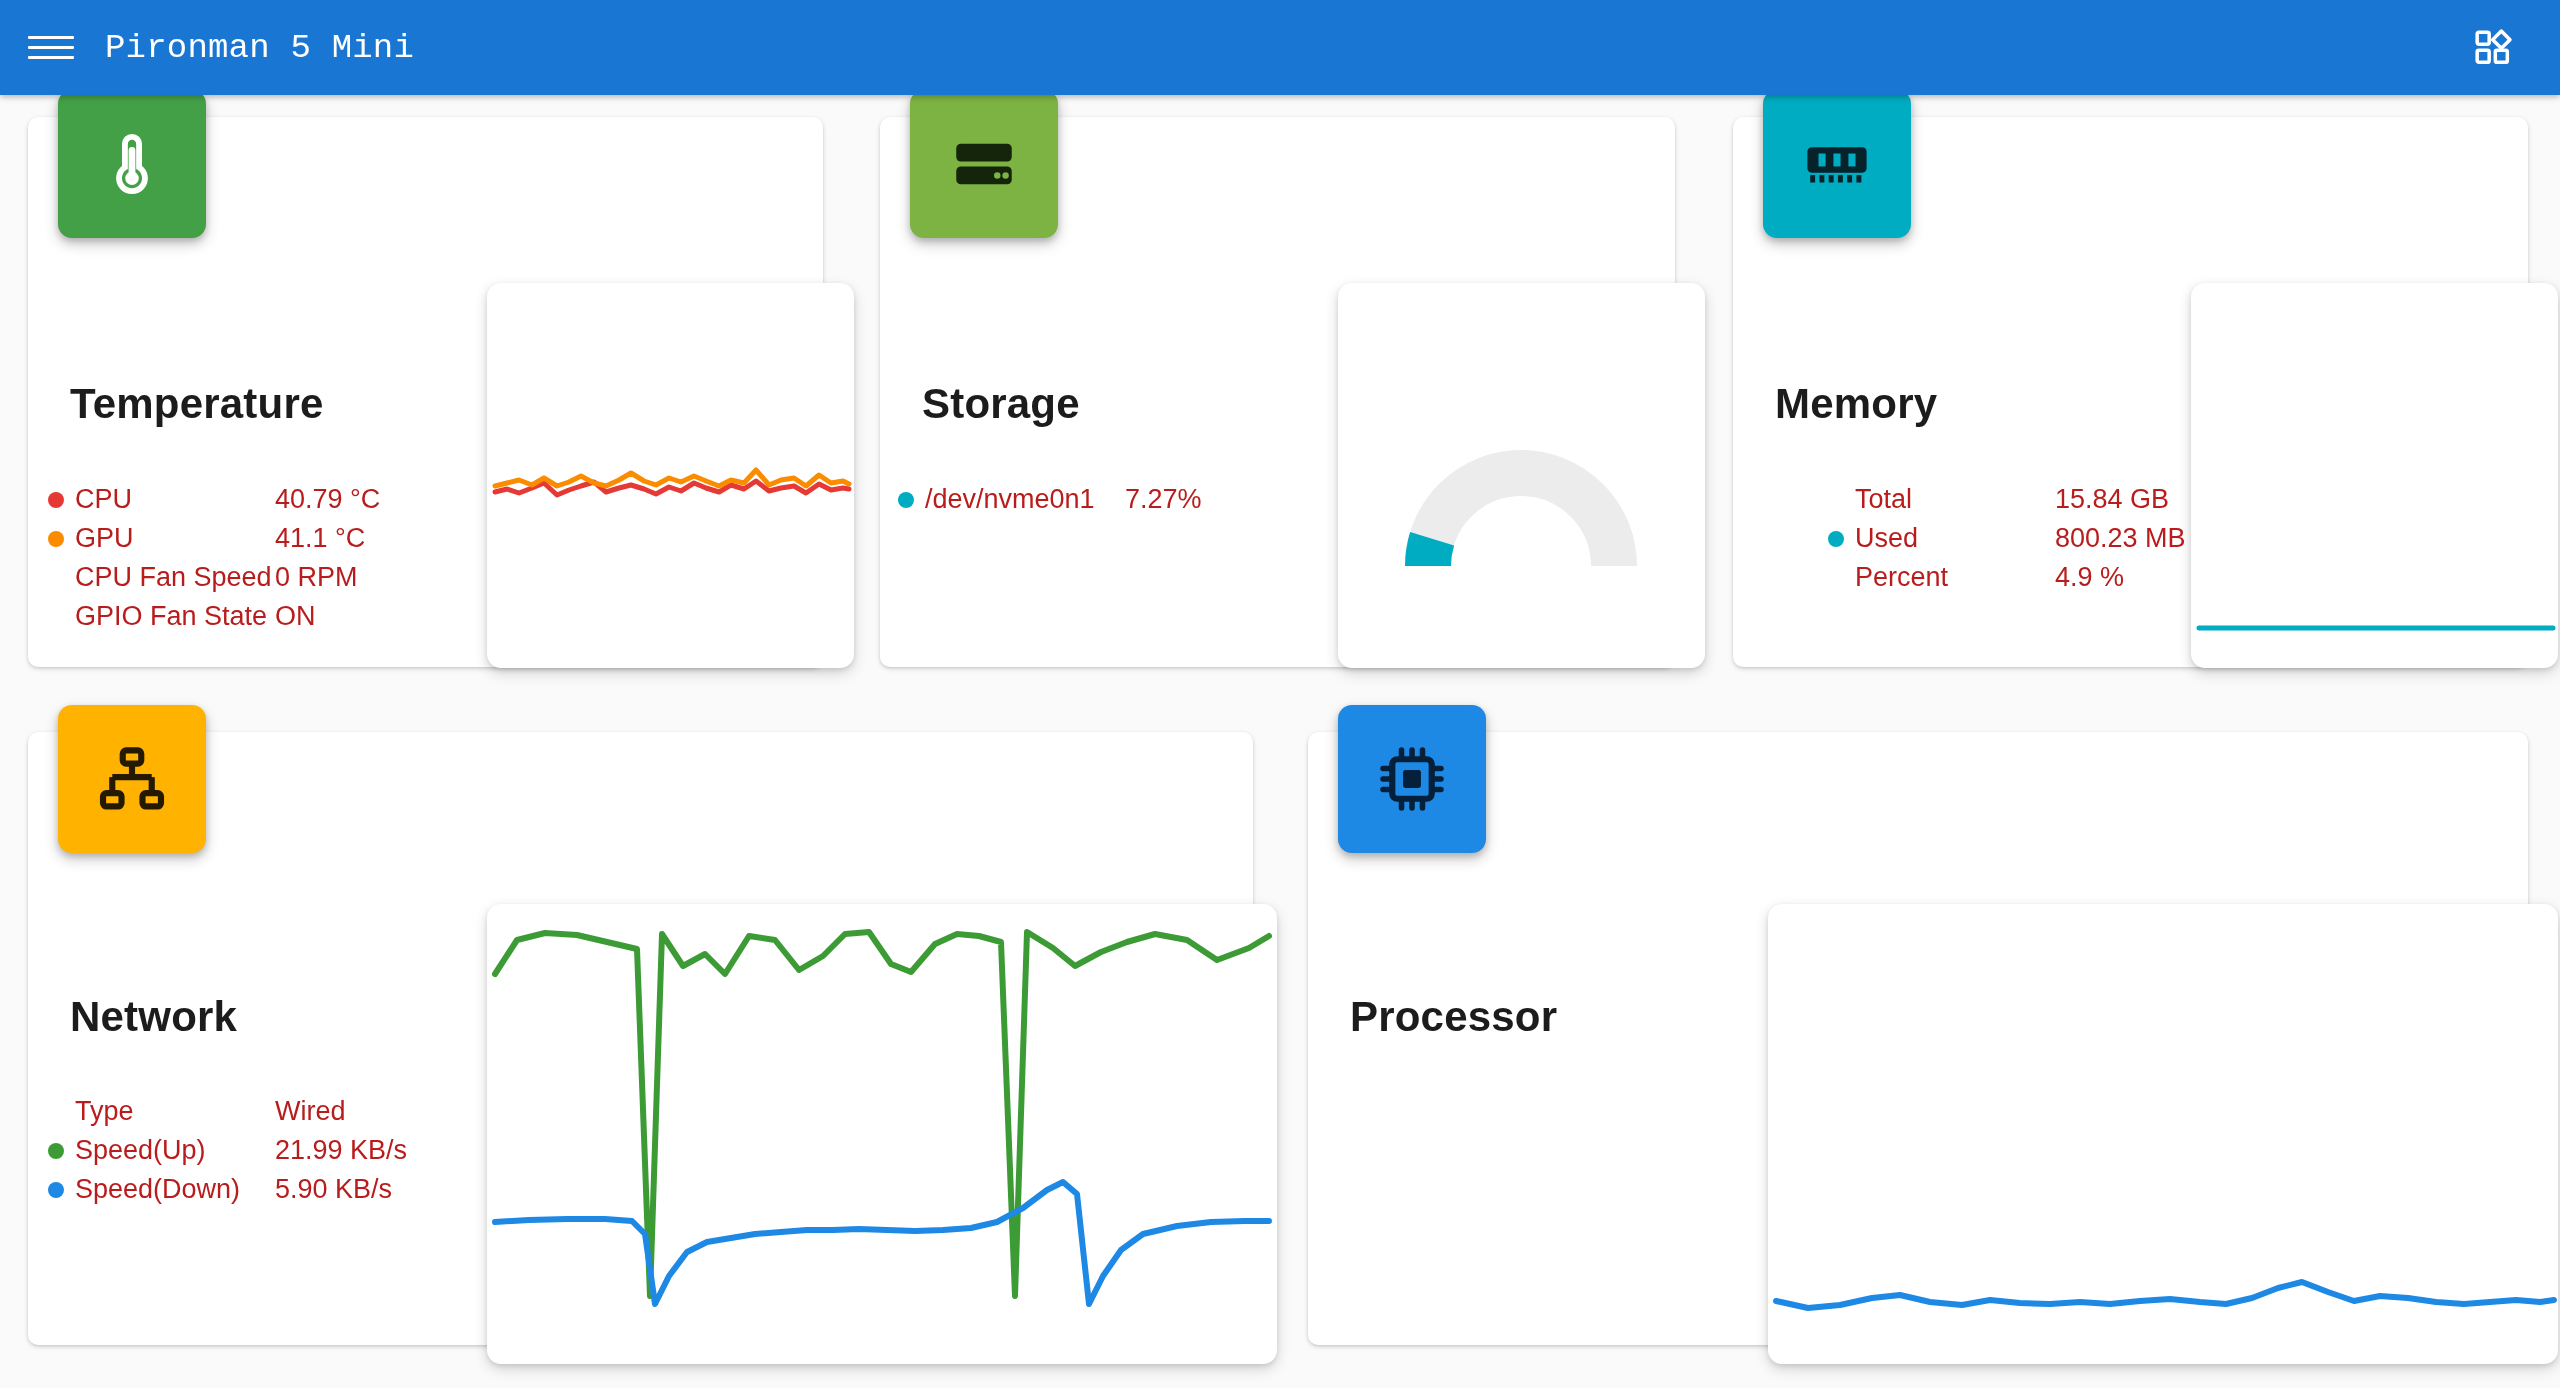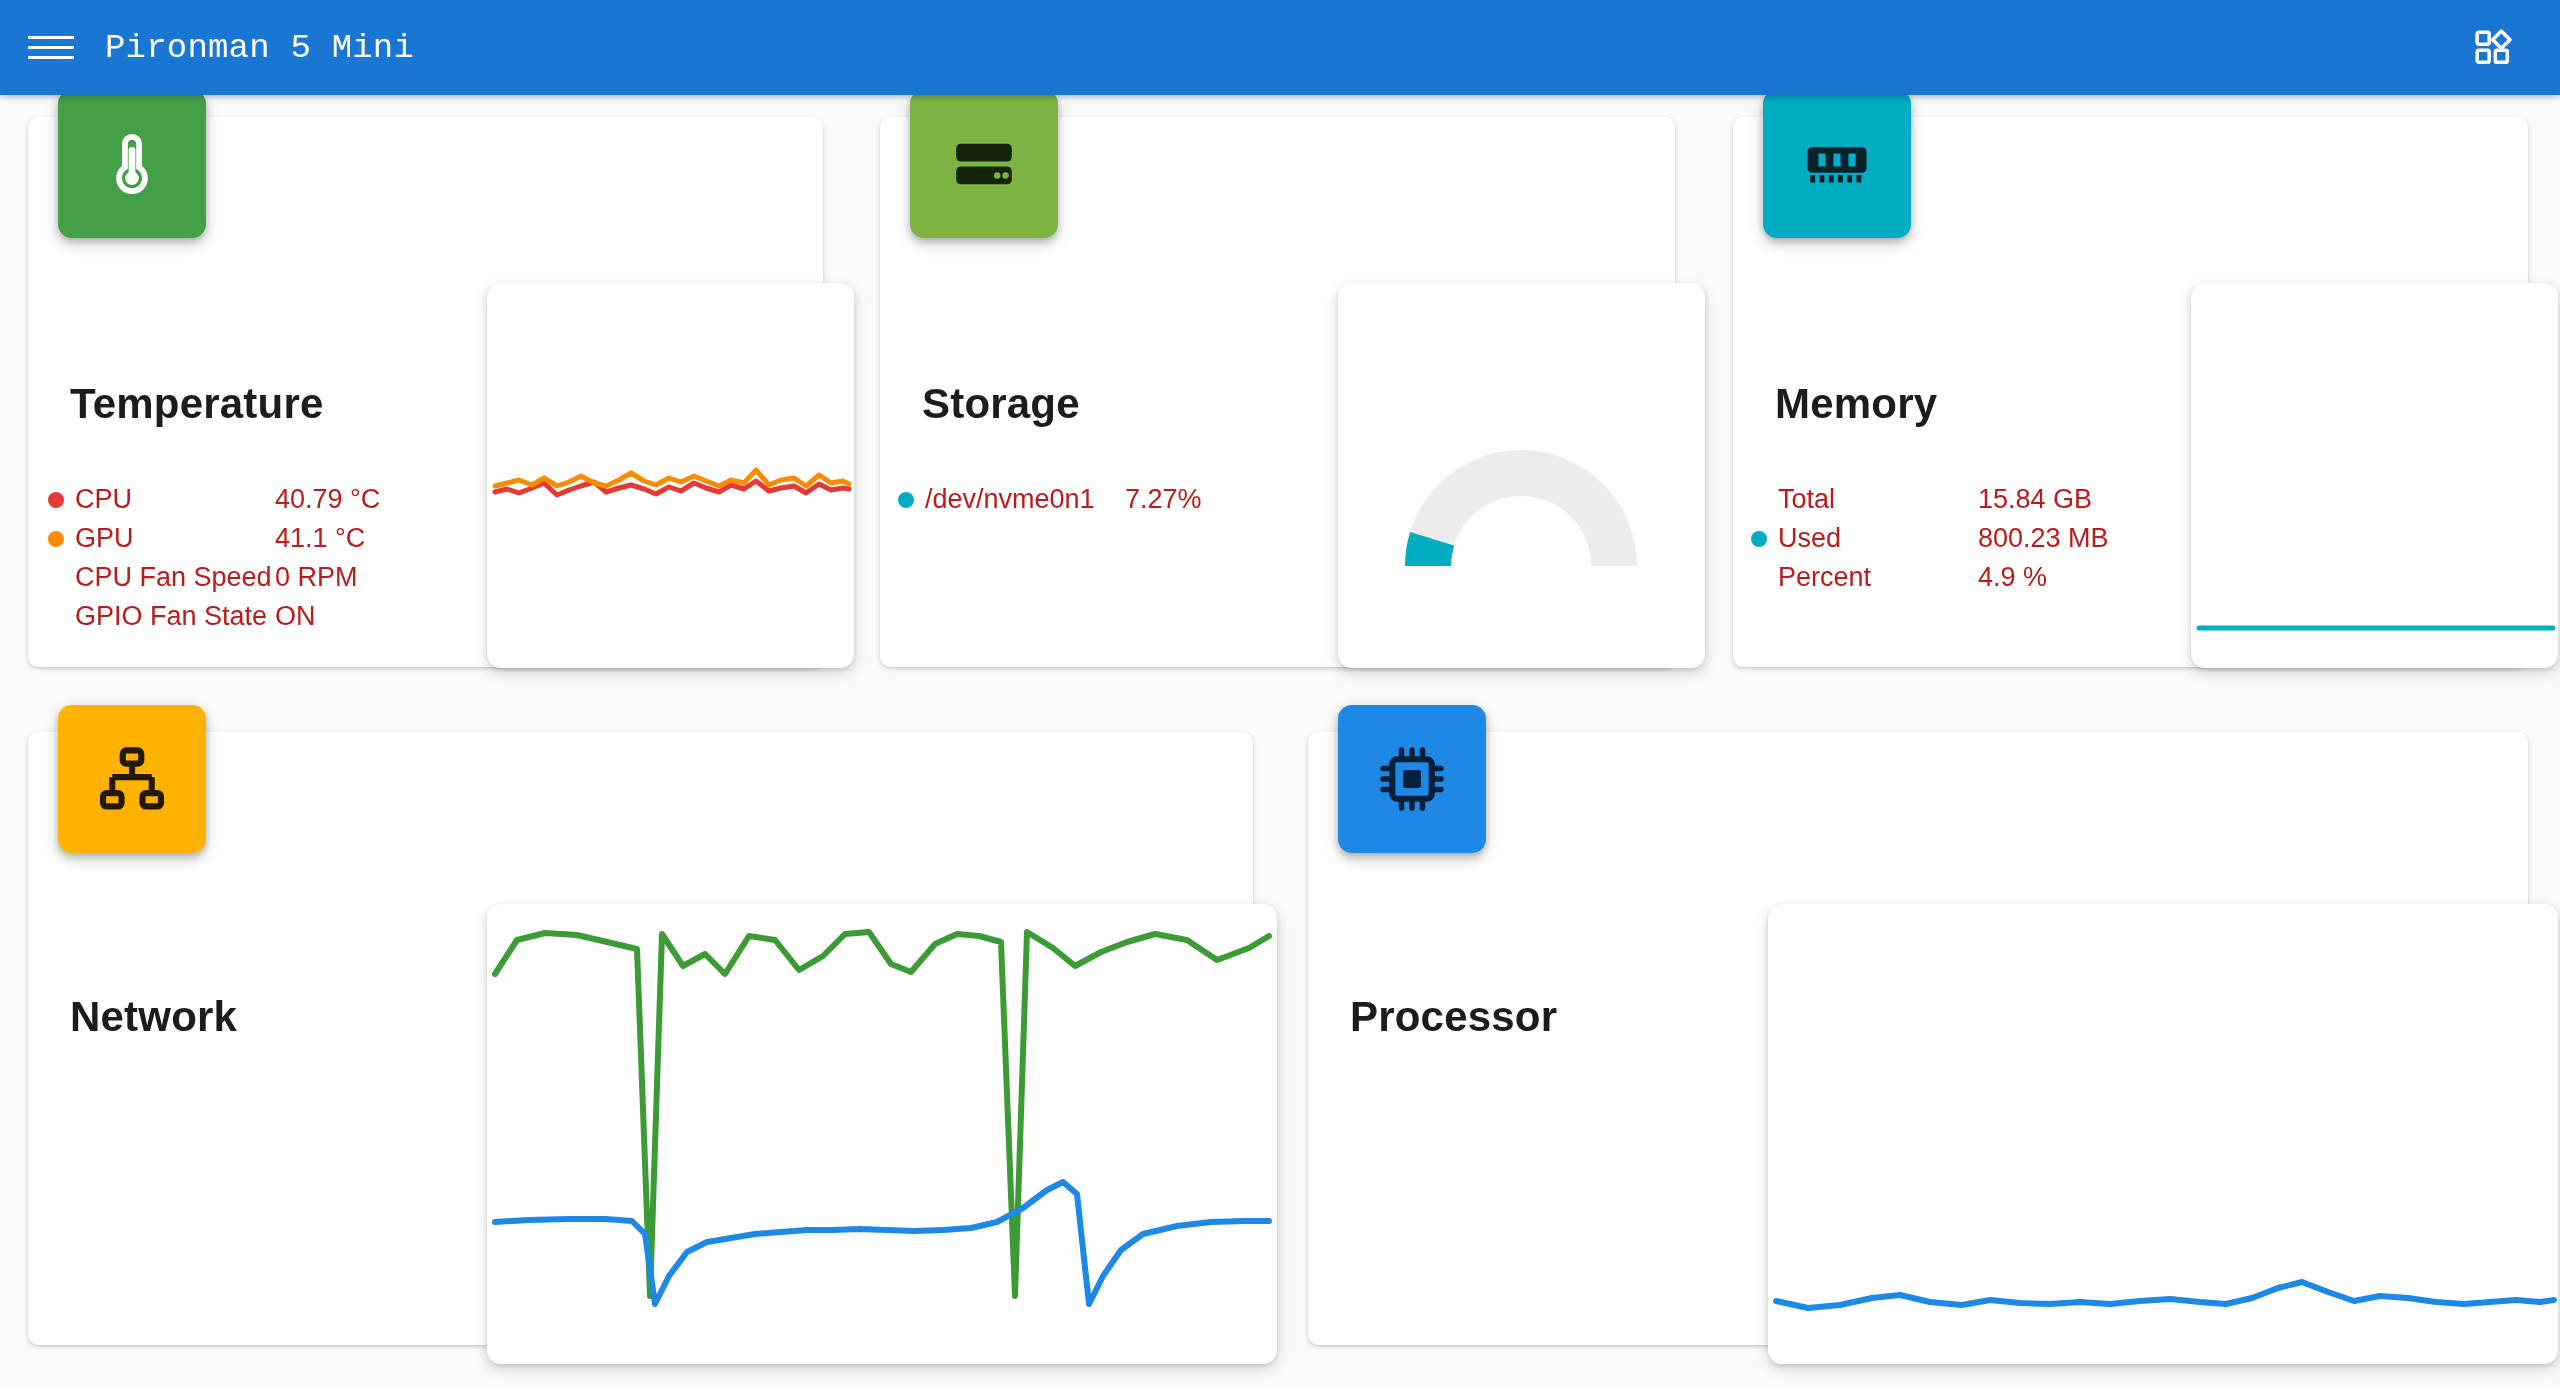--- a/index.html
+++ b/index.html
@@ -195,21 +195,21 @@
       <rect x="6.3" y="15.6" width="1.6" height="2.4" fill="#06222a"></rect>
       <rect x="9.3" y="15.6" width="1.6" height="2.4" fill="#06222a"></rect>
       <rect x="12.3" y="15.6" width="1.6" height="2.4" fill="#06222a"></rect>
       <rect x="15.3" y="15.6" width="1.6" height="2.4" fill="#06222a"></rect>
       <rect x="18.3" y="15.6" width="1.6" height="2.4" fill="#06222a"></rect>
     </svg>
   </div>
 
   <div class="card-title" style="left:1775px; top:285px;">Memory</div>
 
-  <div class="metrics" style="left:1751px; top:385px;">
+  <div class="metrics" style="left:1828px; top:385px;">
     <div class="metric-row">
       <span class="dot empty"></span>
       <span class="m-label">Total</span>
       <span class="m-value">15.84 GB</span>
     </div>
     <div class="metric-row">
       <span class="dot" style="background:#00acc1"></span>
       <span class="m-label">Used</span>
       <span class="m-value">800.23 MB</span>
     </div>
@@ -235,20 +235,37 @@
       <rect x="15.4" y="16.6" width="6.0" height="4.3" rx="1.1" fill="none" stroke="#241a02" stroke-width="2"></rect>
       <line x1="12" y1="7.0" x2="12" y2="11.4" stroke="#241a02" stroke-width="2"></line>
       <line x1="5.6" y1="11.4" x2="18.4" y2="11.4" stroke="#241a02" stroke-width="2"></line>
       <line x1="5.6" y1="11.4" x2="5.6" y2="16.6" stroke="#241a02" stroke-width="2"></line>
       <line x1="18.4" y1="11.4" x2="18.4" y2="16.6" stroke="#241a02" stroke-width="2"></line>
     </svg>
   </div>
 
   <div class="card-title" style="left:70px; top:898px;">Network</div>
 
+  <div class="metrics" style="left:48px; top:997px;">
+    <div class="metric-row">
+      <span class="dot empty"></span>
+      <span class="m-label">Type</span>
+      <span class="m-value">Wired</span>
+    </div>
+    <div class="metric-row">
+      <span class="dot" style="background:#3d9b35"></span>
+      <span class="m-label">Speed(Up)</span>
+      <span class="m-value">21.99 KB/s</span>
+    </div>
+    <div class="metric-row">
+      <span class="dot" style="background:#1e88e5"></span>
+      <span class="m-label">Speed(Down)</span>
+      <span class="m-value">5.90 KB/s</span>
+    </div>
+  </div>
 
   <div class="chart-card" style="left:487px; top:809px; width:790px; height:460px;">
     <svg width="790" height="460" viewBox="0 0 790 460" preserveAspectRatio="none">
       <polyline fill="none" stroke="#3d9b35" stroke-width="6" stroke-linejoin="round" stroke-linecap="round" points="8,70 30,36 58,29 90,31 120,38 150,45 163,392 175,30 196,62 218,50 238,70 262,32 288,36 312,66 336,52 358,30 382,28 404,60 424,68 448,40 470,30 492,32 514,38 528,392 540,28 566,44 588,62 614,48 640,38 668,30 700,36 730,56 762,44 782,32"></polyline>
       <polyline fill="none" stroke="#1e88e5" stroke-width="6" stroke-linejoin="round" stroke-linecap="round" points="8,318 42,316 80,315 118,315 145,317 158,330 168,400 182,372 200,348 220,338 244,334 268,330 294,328 320,326 346,326 372,325 400,326 428,327 456,326 484,324 510,318 536,304 560,286 576,278 590,290 602,400 616,372 634,346 656,330 690,322 724,318 758,317 782,317"></polyline>
     </svg>
   </div>
 
   <div class="info-card" style="left:1308px; top:637px; width:1220px; height:613px;"></div>
 

